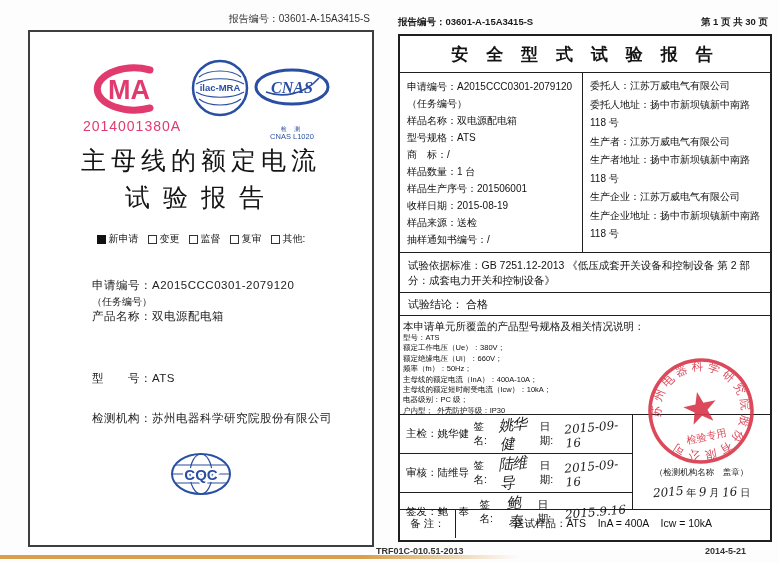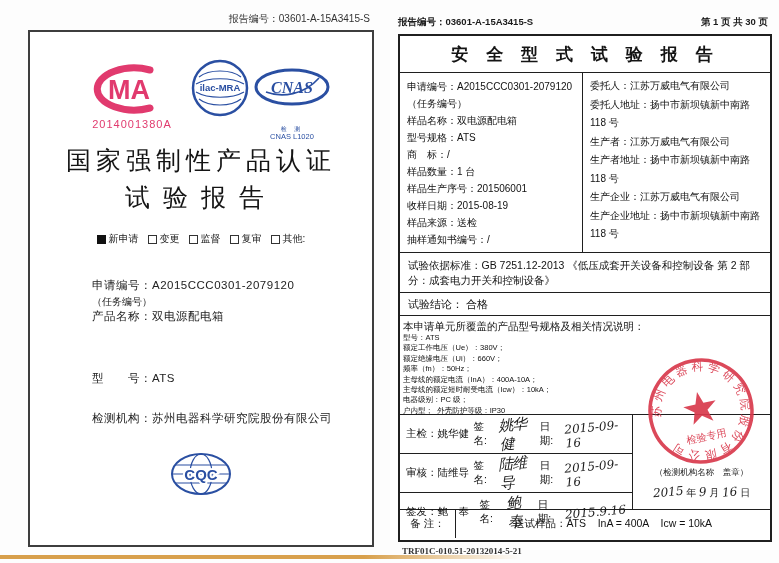--- a/index.html
+++ b/index.html
@@ -5,21 +5,21 @@
   html,body{margin:0;padding:0;background:#fff;}
   .canvas{position:relative;width:779px;height:563px;background:#fdfdfd;overflow:hidden;
     font-family:"Liberation Sans","DejaVu Sans",sans-serif;color:#222;}
   .abs{position:absolute;}
   .serif{font-family:"DejaVu Serif","Liberation Serif",serif;}
   .pre{white-space:pre-wrap;}
 
   
   .lp-report{left:28px;top:12px;width:342px;text-align:right;font-size:10px;color:#333;}
   .lp-box{left:28px;top:30px;width:342px;height:513px;border:2px solid #3e3e3e;background:#fff;}
-  .cma-code{left:52px;top:86px;width:100px;text-align:center;font-size:11px;color:#e13a6e;letter-spacing:1px;}
+  .cma-code{left:52px;top:86px;width:100px;text-align:center;font-size:14px;color:#e13a6e;letter-spacing:1px;}
   .cnas-sub{left:222px;top:77px;width:80px;text-align:center;color:#2a4fa2;line-height:8px;margin-top:16px;}
   .cnas-sub .s1{font-size:6px;letter-spacing:3px;}
   .cnas-sub .s2{font-size:7.5px;}
   .lp-title1{left:0;top:112px;width:100%;text-align:center;font-size:25px;letter-spacing:5px;color:#141414;}
   .lp-title2{left:0;top:149px;width:100%;text-align:center;font-size:25px;letter-spacing:13px;color:#141414;}
   .lp-checks{left:0;top:200px;width:100%;display:flex;justify-content:center;gap:9px;font-size:10px;color:#222;}
   .cb-item{display:flex;align-items:center;gap:3px;}
   .cb{width:7px;height:7px;border:1px solid #333;display:inline-block;background:#fff;}
   .cb.on{background:#111;border-color:#111;}
   .lp-field{left:62px;font-size:11.5px;color:#222;letter-spacing:.5px;}
@@ -49,21 +49,21 @@
   .stamp-caption{position:absolute;left:0;top:52px;width:100%;text-align:center;font-size:8.5px;color:#222;}
   .stamp-date{position:absolute;left:0;top:70px;width:100%;text-align:center;font-size:10px;color:#222;}
   .seal{position:absolute;left:12px;top:-60px;transform:rotate(-12deg);opacity:.92;}
   .hand{font-family:"DejaVu Serif","Liberation Serif",serif;font-style:italic;display:inline-block;
     transform:rotate(-5deg);color:#1c1c1c;}
   .sig-name{font-size:15px;letter-spacing:-1px;}
   .sig-date{font-size:12px;}
   .r-rem{top:474px;height:28px;display:flex;}
   .rem-label{width:55px;border-right:1px solid #1f1f1f;display:flex;align-items:center;justify-content:center;font-size:10.5px;}
   .rem-content{flex:1;display:flex;align-items:center;justify-content:center;font-size:10.5px;}
-  .rp-footer{left:402px;top:546px;width:370px;display:flex;font-size:9px;color:#333;font-weight:bold;font-family:Liberation Serif, serif;}
+  .rp-footer{left:376px;top:546px;width:370px;display:flex;justify-content:space-between;font-size:9px;color:#333;font-weight:bold;}
   .tan-strip{left:0;top:555px;width:520px;height:4px;background:linear-gradient(to right,#d8a04c 70%,rgba(216,160,76,0));}
 </style>
 </head>
 <body>
 
 <div class="canvas">
 
   <div class="abs lp-report">报告编号：03601-A-15A3415-S</div>
 
   <div class="abs lp-box">
@@ -86,21 +86,21 @@
     <svg class="abs" style="left:222px;top:34px" width="80" height="42" viewBox="0 0 80 42">
       <ellipse cx="40" cy="21" rx="36" ry="17" stroke="#2a4fa2" stroke-width="3" fill="#fff"></ellipse>
       <text x="40" y="27" text-anchor="middle" font-size="16" font-weight="bold" font-style="italic" fill="#2a4fa2" font-family="Liberation Serif, serif">CNAS</text>
       <path d="M14,26 C30,32 52,29 67,12" stroke="#2a4fa2" stroke-width="1.6" fill="none"></path>
     </svg>
     <div class="abs cnas-sub">
       <div class="s1">检 测</div>
       <div class="s2">CNAS L1020</div>
     </div>
 
-    <div class="abs lp-title1 serif">国家强制性产品认证</div>
+    <div class="abs lp-title1 serif">主母线的额定电流</div>
     <div class="abs lp-title2 serif">试验报告</div>
 
     <div class="abs lp-checks">
       <span class="cb-item">
         <span class="cb on"></span>
         <span>新申请</span>
       </span>
       <span class="cb-item">
         <span class="cb"></span>
         <span>变更</span>

